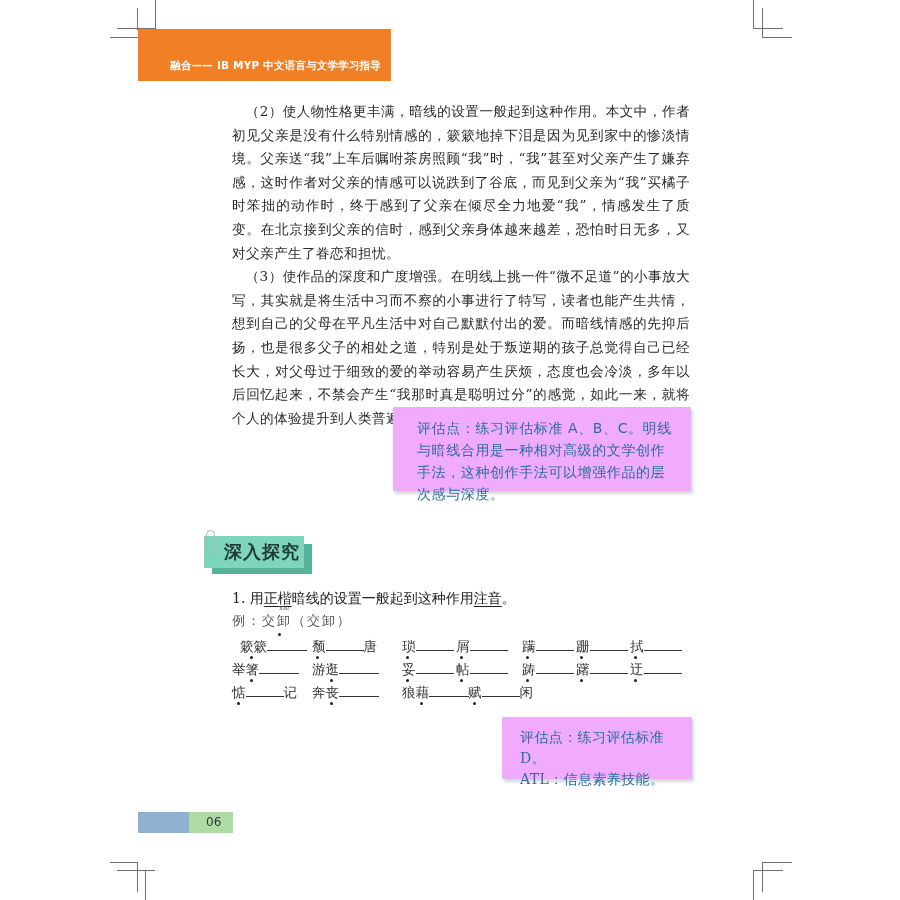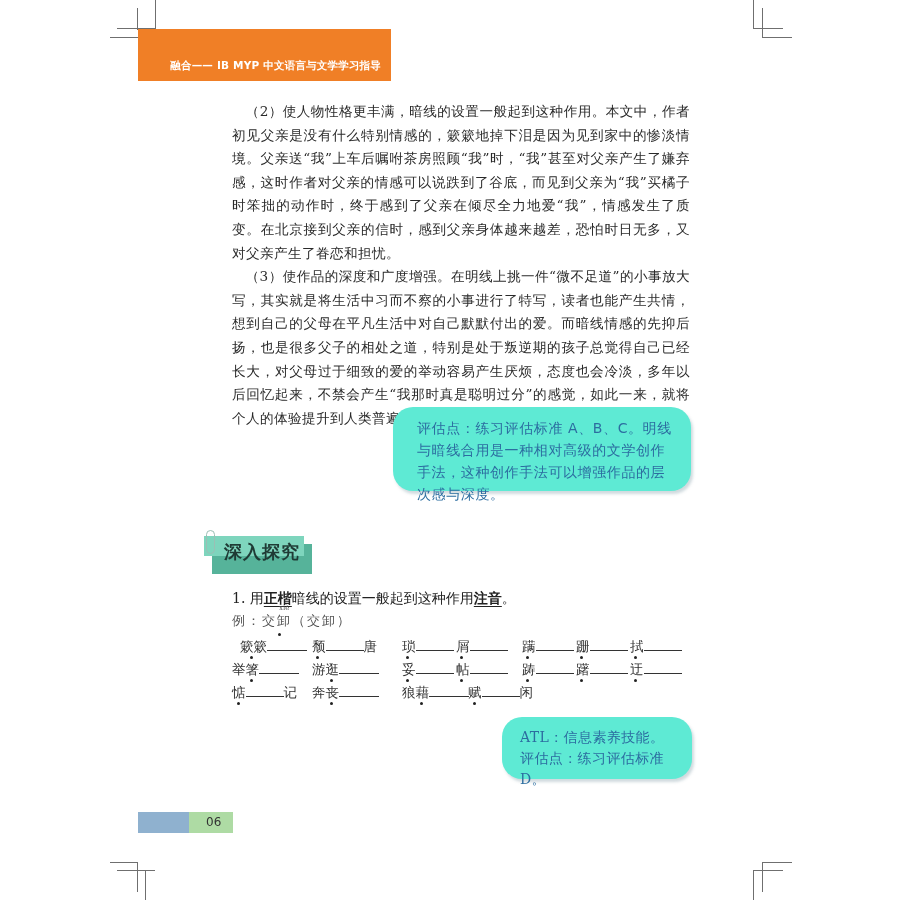--- a/index.html
+++ b/index.html
@@ -7,33 +7,33 @@
          font-family:"DejaVu Serif", "Liberation Serif", serif; color:#2a2a2a; }
   .crop { position:absolute; background:#6f6f6f; }
   .header-band { position:absolute; left:138px; top:29px; width:253px; height:52px;
                  background:#f07f26; }
   .header-title { position:absolute; right:10px; bottom:8px; color:#ffffff;
                   font-family:"DejaVu Sans", sans-serif; font-size:10.5px; font-weight:bold; letter-spacing:0.2px; }
   .body-text { position:absolute; left:232px; width:458px; font-size:13.6px; line-height:23.6px;
                letter-spacing:0.4px; text-align:justify; }
   .para { margin:0; text-indent:0; }
   .para.indent { text-indent:1.0em; }
-  .callout { position:absolute; background:#5eead4; border-radius:20px;
+  .callout { position:absolute; background:#f0abfc; border-radius:1px;
              box-shadow:2px 3px 3px rgba(120,150,160,0.35); color:#2c6da0;
              font-family:"DejaVu Sans", sans-serif; }
   .callout1 { left:393px; top:407px; width:298px; height:84px; padding:0 0 0 0; }
   .callout1 .ctext { position:absolute; left:24px; top:10px; width:262px; font-size:14px; line-height:22px; letter-spacing:0.6px; }
   .callout2 { left:502px; top:717px; width:190px; height:62px; }
   .callout2 .ctext { position:absolute; left:18px; top:10px; font-size:14px; line-height:21px; letter-spacing:0.4px; font-family:"DejaVu Serif", serif; }
-  .section-tag { position:absolute; left:204px; top:536px; width:100px; height:20px; background:#7ed5bd; }
+  .section-tag { position:absolute; left:204px; top:536px; width:100px; height:32px; background:#7ed5bd; }
   .section-tag-shadow { position:absolute; left:212px; top:544px; width:100px; height:30px; background:#56b39a; }
   .section-tag-label { position:absolute; left:20px; top:4px; font-family:"DejaVu Sans", sans-serif; font-size:18px; font-weight:bold; color:#1f3b35; letter-spacing:1px; }
   .clip-icon { position:absolute; left:206px; top:530px; width:7px; height:22px; border:1.5px solid #9bbfb5; border-radius:5px; background:transparent; }
   .q-title { position:absolute; left:232px; top:590px; font-size:14px; color:#222; }
-  .q-title u { text-decoration:underline; text-underline-offset:3px;font-weight:bold; }
+  .q-title u { text-decoration:underline; text-underline-offset:3px; }
   .example { position:absolute; left:232px; top:612px; font-size:13px; color:#555; letter-spacing:2px; font-family:"DejaVu Serif", serif; }
   .ruby-mark { position:absolute; left:47px; top:-8px; font-size:7px; letter-spacing:0; color:#555; }
   .dot { position:absolute; width:3px; height:3px; background:#222; border-radius:50%; }
   .vocab { position:absolute; font-size:13.5px; color:#333; }
   .blank { display:inline-block; border-bottom:1px solid #333; height:12px; vertical-align:baseline; }
   .pager-blue { position:absolute; left:138px; top:812px; width:51px; height:21px; background:#8fb1cf; }
   .pager-green { position:absolute; left:189px; top:812px; width:44px; height:21px; background:#aedba4; }
   .pager-num { position:absolute; left:17px; top:3px; font-family:"DejaVu Sans", sans-serif; font-size:12px; color:#333; }
 </style>
 </head>
@@ -130,21 +130,21 @@
 <div class="dot" style="left:526px;top:679px;"></div>
 <div class="dot" style="left:580px;top:679px;"></div>
 <div class="dot" style="left:634px;top:679px;"></div>
 <div class="dot" style="left:237px;top:702px;"></div>
 <div class="dot" style="left:330px;top:702px;"></div>
 <div class="dot" style="left:420px;top:702px;"></div>
 <div class="dot" style="left:473px;top:702px;"></div>
 
 <div class="callout callout2">
   <div class="ctext">
+    <div>评估点：练习评估标准 D。</div>
     <div>ATL：信息素养技能。</div>
-    <div>评估点：练习评估标准 D。</div>
   </div>
 </div>
 
 <div class="pager-blue"></div>
 <div class="pager-green">
   <span class="pager-num">06</span>
 </div>
 
 </body></html>

